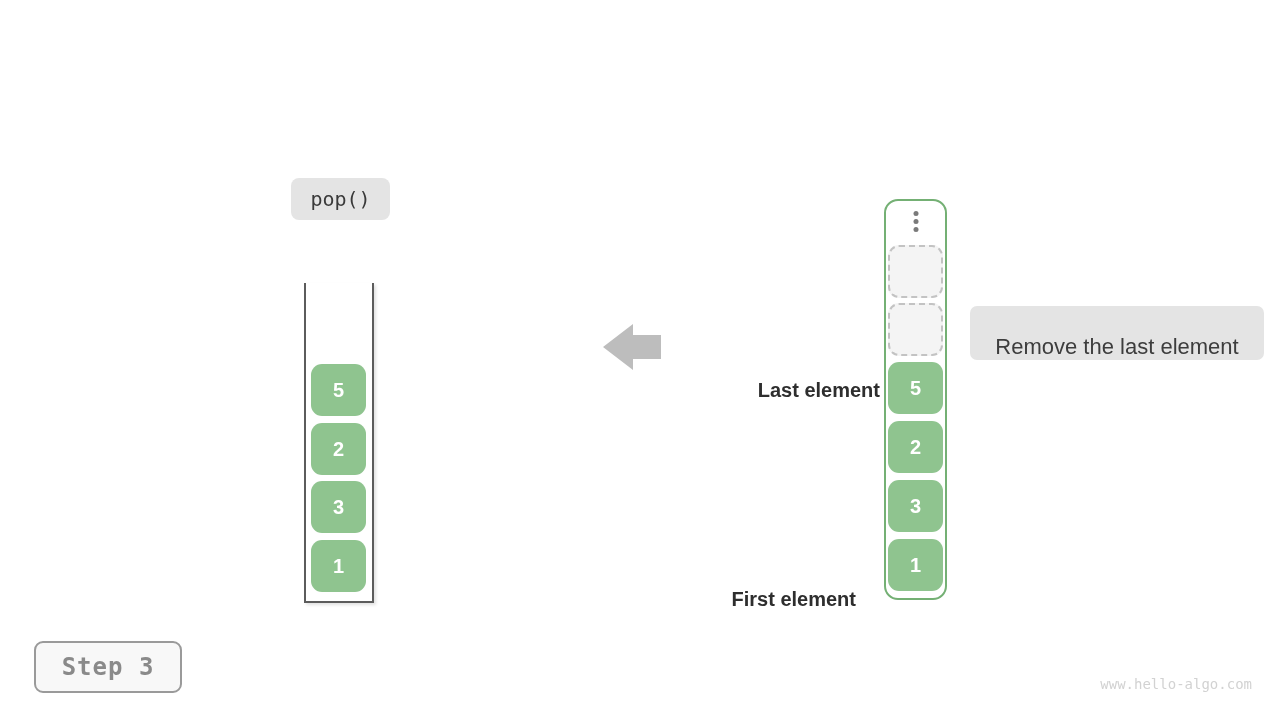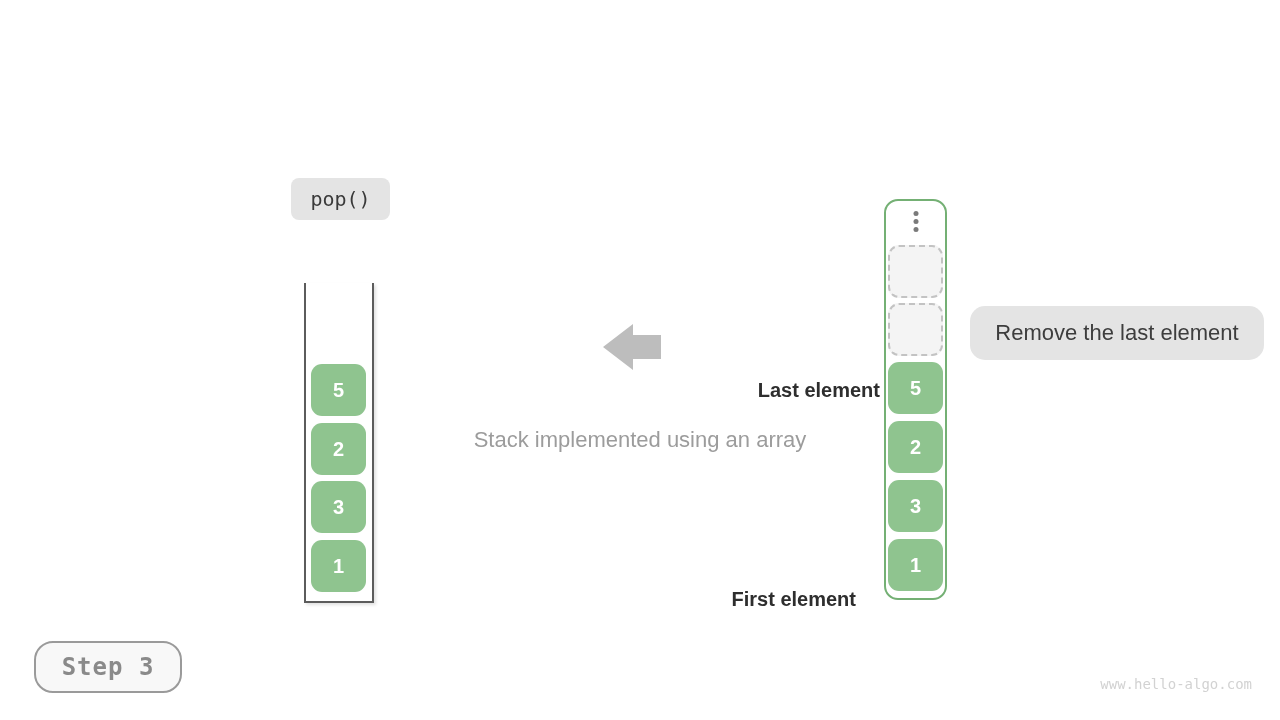--- a/index.html
+++ b/index.html
@@ -72,28 +72,28 @@
   .slot{
     position:absolute;left:2px;width:55px;height:53px;border-radius:11px;
     background:var(--slot-bg);border:2px dashed var(--slot-border);
   }
   .slot-0{top:44px;} .slot-1{top:102px;}
   .right-stack .cell{left:2px;width:55px;}
   .rs-0{top:161px;} .rs-1{top:220px;} .rs-2{top:279px;} .rs-3{top:338px;}
 
   .tooltip{
     position:absolute;left:970px;top:306px;width:294px;height:54px;
-    background:var(--pill-bg);border-radius:15px;
-    display:flex;align-items:center;justify-content:center;
+    background:var(--pill-bg);border-radius:7px;
+    display:flex;align-items:flex-end;justify-content:center;
     font-size:22px;color:#3d3d3d;white-space:nowrap;
   }
 
   .step-badge{
     position:absolute;left:34px;top:641px;width:148px;height:52px;
-    background:#f8f8f8;border:2px solid #9a9a9a;border-radius:19px;
+    background:#f8f8f8;border:2px solid #9a9a9a;border-radius:9px;
     display:flex;align-items:center;justify-content:center;
     font-family:"DejaVu Sans Mono","Liberation Mono",monospace;
     font-size:24px;font-weight:bold;color:var(--mono-gray);letter-spacing:1px;
   }
 
   .watermark{
     position:absolute;right:28px;top:676px;
     font-family:"DejaVu Sans Mono","Liberation Mono",monospace;
     font-size:14px;color:var(--watermark);
   }
@@ -115,21 +115,20 @@
   </div>
 
   <div class="arrow">
     <svg width="58" height="46" viewBox="0 0 58 46">
       <polygon points="0,23 30,0 30,11 58,11 58,35 30,35 30,46" fill="#bdbdbd"></polygon>
     </svg>
   </div>
 
   <div class="label-bold last-element">Last element</div>
 
-  <div class="caption">Stack implemented using an array</div>
 
   <div class="label-bold first-element">First element</div>
 
   <div class="right-stack">
     <div class="dots">
         <i></i>
         <i></i>
         <i></i>
       </div>
     <div class="slot slot-0"></div>

